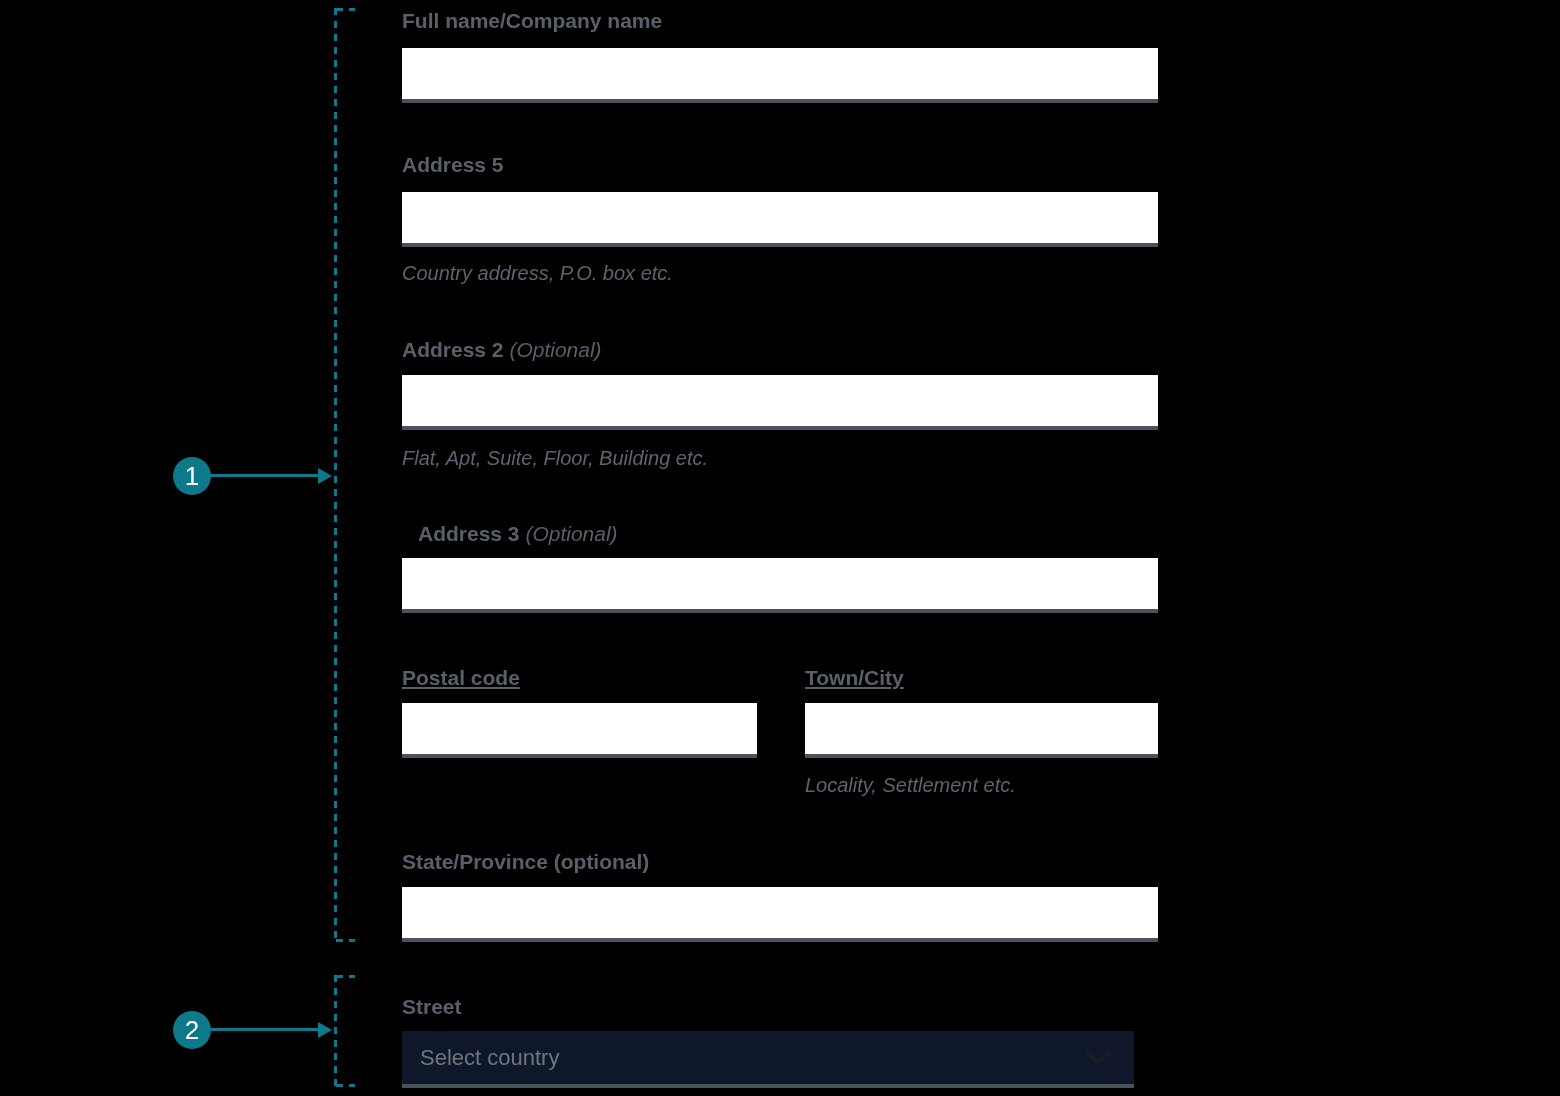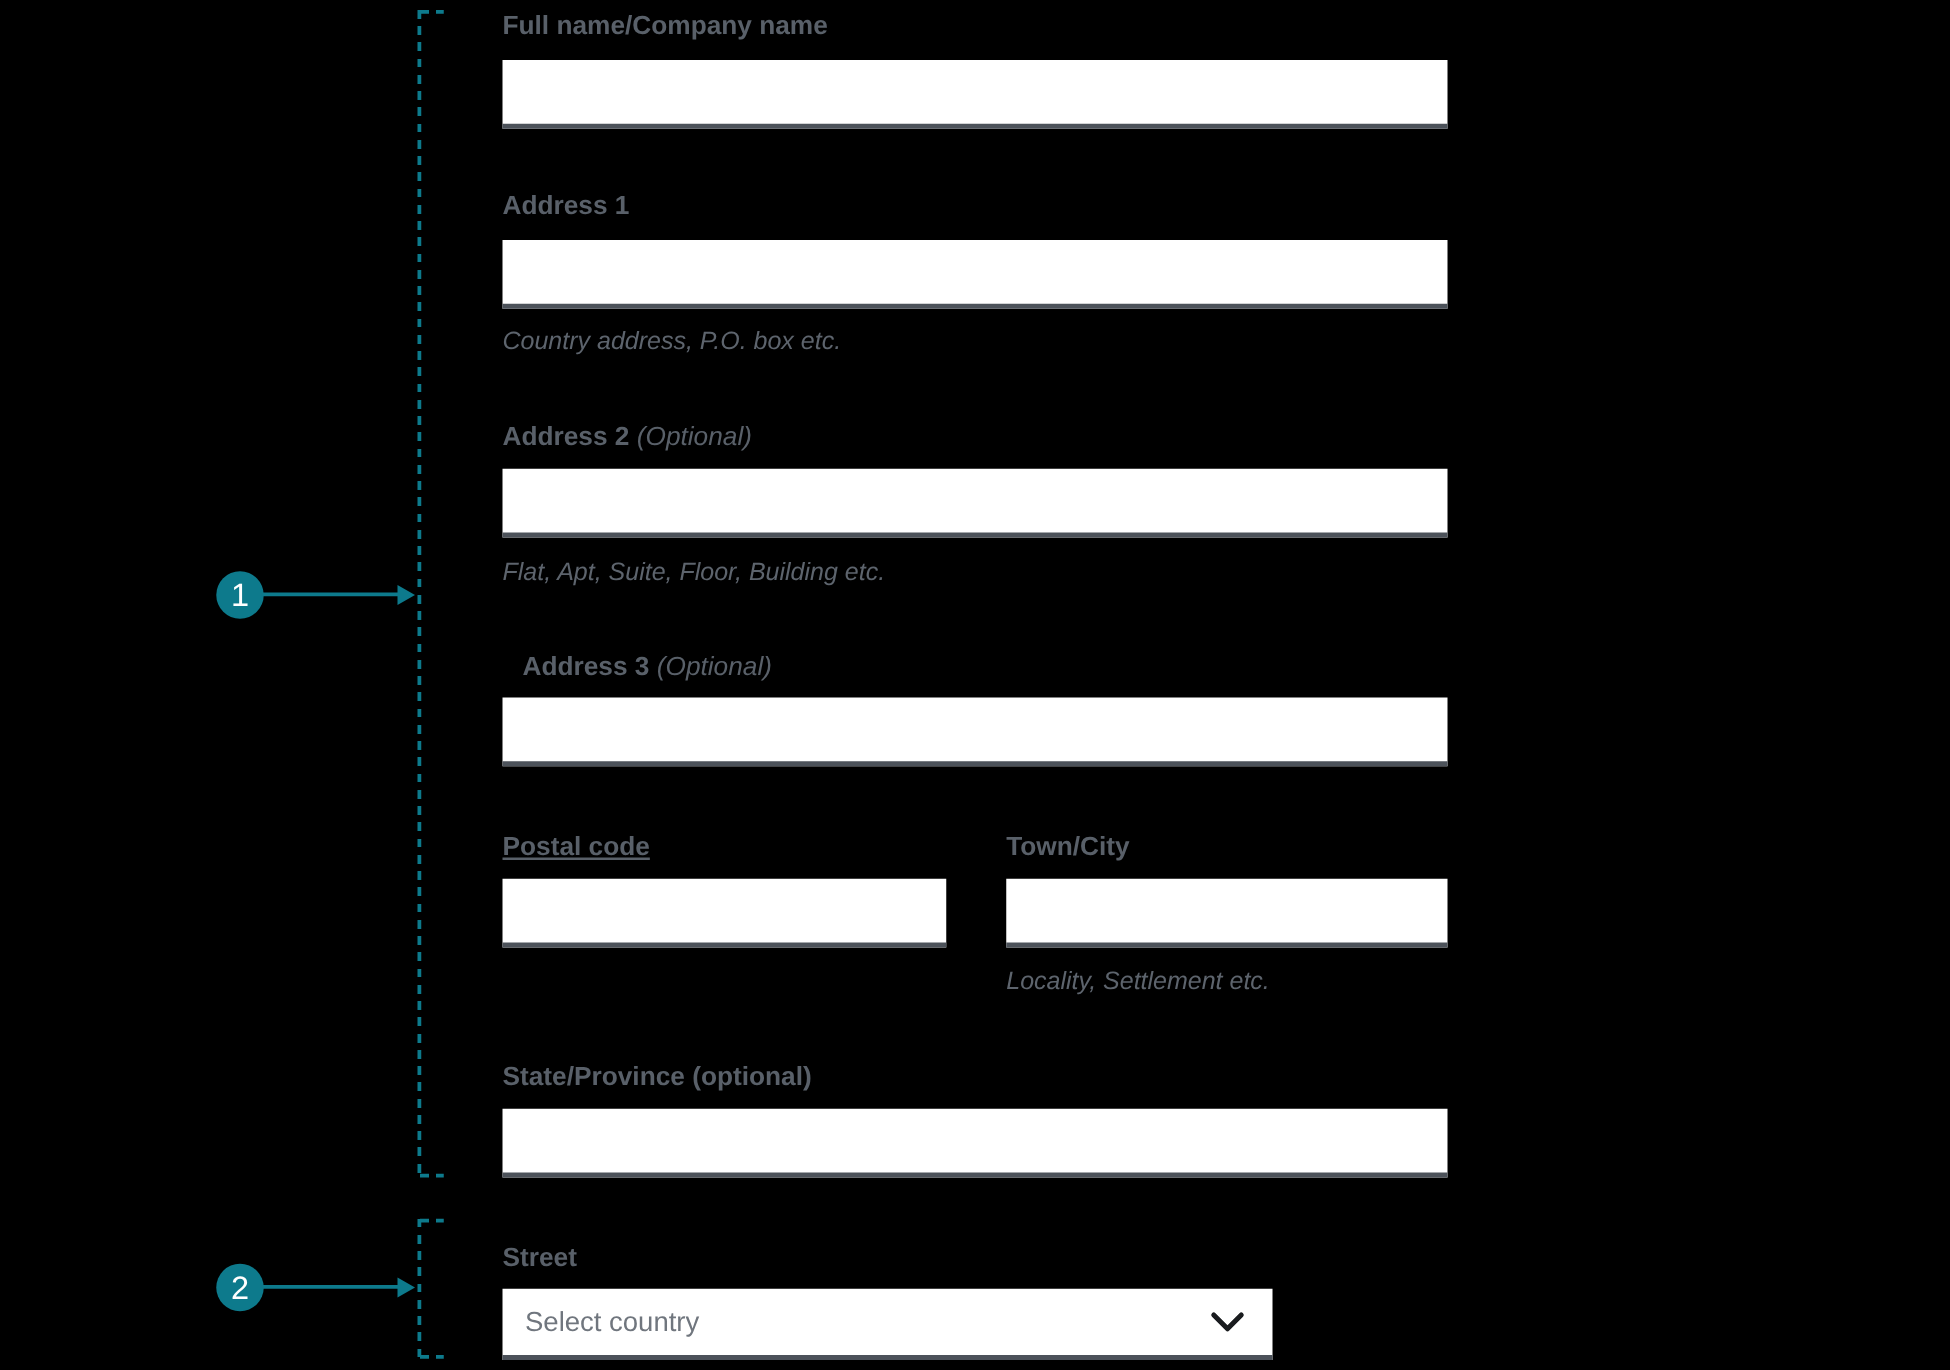--- a/index.html
+++ b/index.html
@@ -43,21 +43,21 @@
 
   
   .field-label{position:absolute;color:var(--label);font-weight:bold;font-size:21px;
     line-height:26px;white-space:nowrap;text-align:center;}
   .optional{font-weight:normal;font-style:italic;}
   .hint{position:absolute;color:var(--hint);font-style:italic;font-size:20px;
     line-height:25px;white-space:nowrap;}
   .text-input{position:absolute;width:756px;height:55px;background:#fff;border:none;
     border-bottom:4px solid var(--input-border);font-size:21px;color:#222;padding:0 16px;
     outline:none;border-radius:0;}
-  .select-box{position:absolute;width:616px;height:57px;background:#ffffff;
+  .select-box{position:absolute;width:732px;height:57px;background:#0f172a;
     border-bottom:4px solid var(--input-border);display:flex;align-items:center;
     justify-content:space-between;padding:0 22px 0 18px;cursor:pointer;}
   .select-placeholder{color:var(--placeholder);font-size:22px;}
   .chevron{display:flex;align-items:center;}
 
   #label-fullname{left:402px;top:8px;}
   #input-fullname{left:402px;top:48px;}
 
   #label-address1{left:402px;top:152px;}
   #input-address1{left:402px;top:192px;}
@@ -65,21 +65,21 @@
 
   #label-address2{left:402px;top:337px;}
   #input-address2{left:402px;top:375px;}
   #hint-address2{left:402px;top:446px;}
 
   #label-address3{left:402px;top:521px;margin-left:16px;}
   #input-address3{left:402px;top:558px;}
 
   #label-postal{left:402px;top:665px;text-decoration:underline;}
   #input-postal{left:402px;top:703px;width:355px;}
-  #label-town{left:805px;top:665px;}
+  #label-town{left:805px;top:665px;text-decoration:underline;}
   #input-town{left:805px;top:703px;width:353px;}
   #hint-town{left:805px;top:773px;}
 
   #label-state{left:402px;top:849px;}
   #input-state{left:402px;top:887px;}
 
   #label-country{left:402px;top:994px;}
   #select-country{left:402px;top:1031px;}
 </style>
 </head>
@@ -97,21 +97,21 @@
   <div class="marker-circle" id="marker2">2</div>
   <div class="arrow-line" id="arrow2-line"></div>
   <div class="arrow-head" id="arrow2-head"></div>
   <div class="vdash" id="bracket2-line"></div>
   <div class="hdash" id="bracket2-tick-top"></div>
   <div class="hdash" id="bracket2-tick-bottom"></div>
 
   <div class="field-label" id="label-fullname">Full name/Company name</div>
   <input class="text-input" id="input-fullname" type="text" value="" style="">
 
-  <div class="field-label" id="label-address1">Address 1</div>
+  <div class="field-label" id="label-address1">Address 5</div>
   <input class="text-input" id="input-address1" type="text" value="" style="">
   <div class="hint" id="hint-address1">Country address, P.O. box etc.</div>
 
   <div class="field-label" id="label-address2">
     <span>Address 2</span>
     <span class="optional">(Optional)</span>
   </div>
   <input class="text-input" id="input-address2" type="text" value="" style="">
   <div class="hint" id="hint-address2">Flat, Apt, Suite, Floor, Building etc.</div>
 

